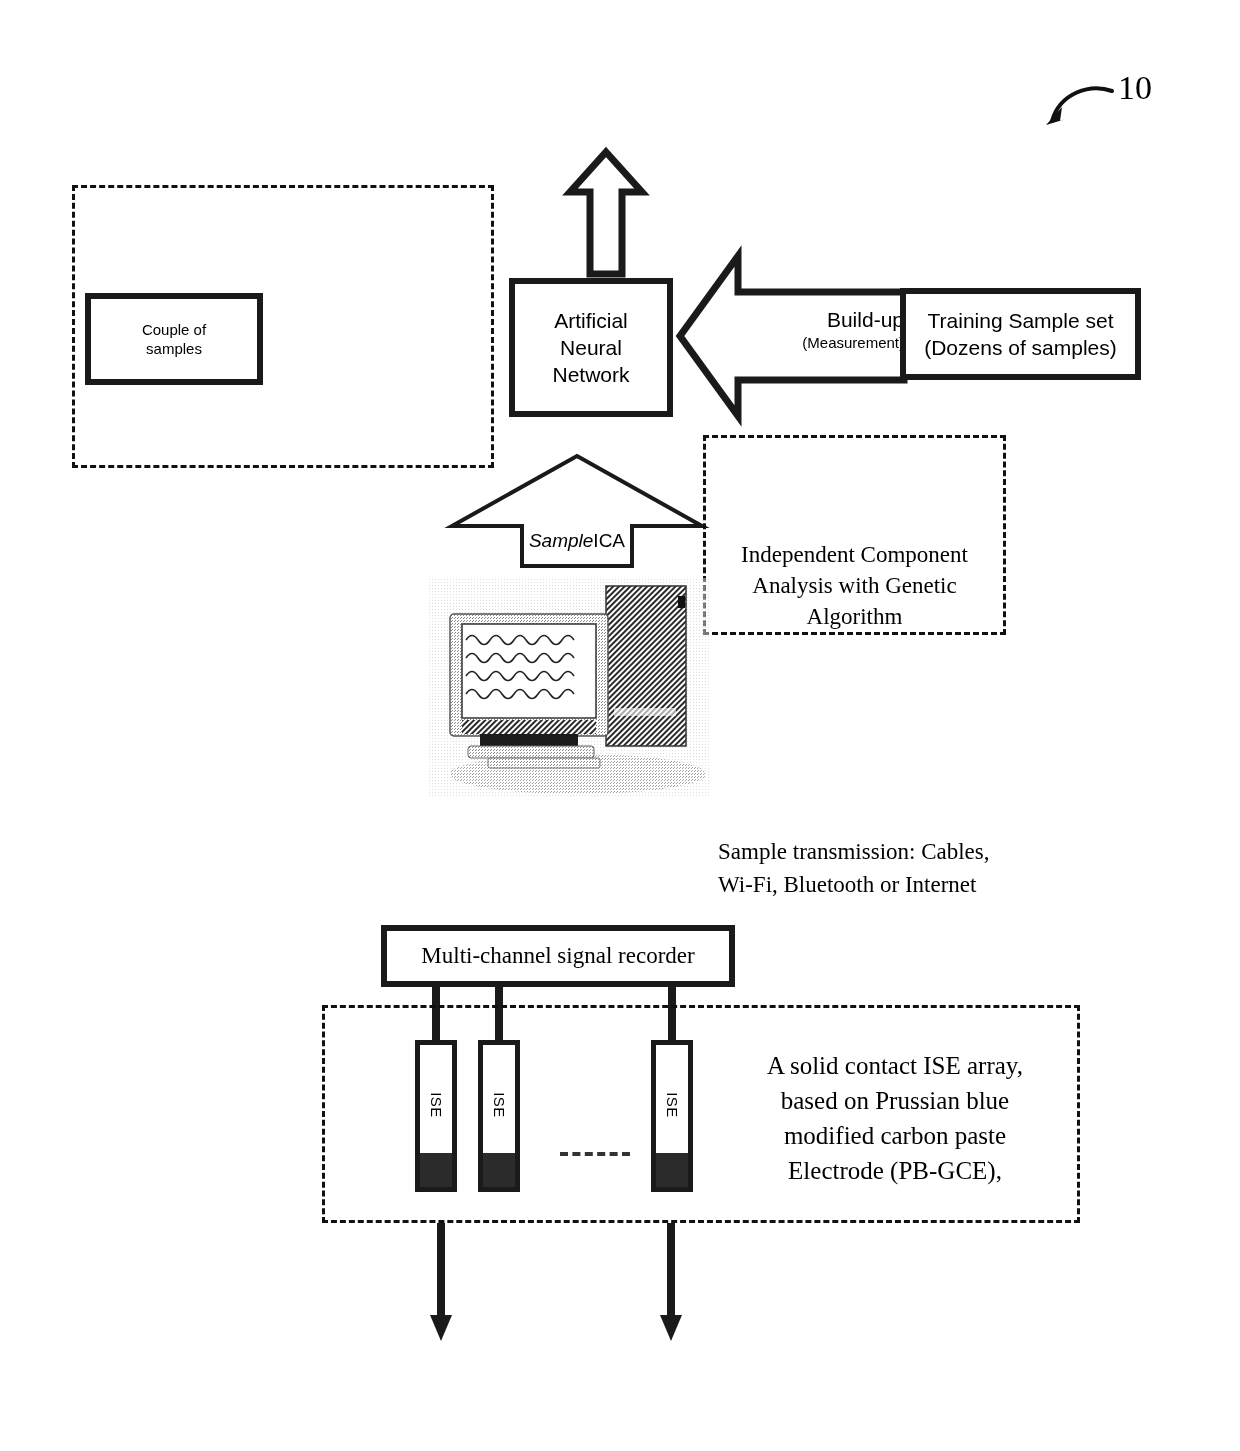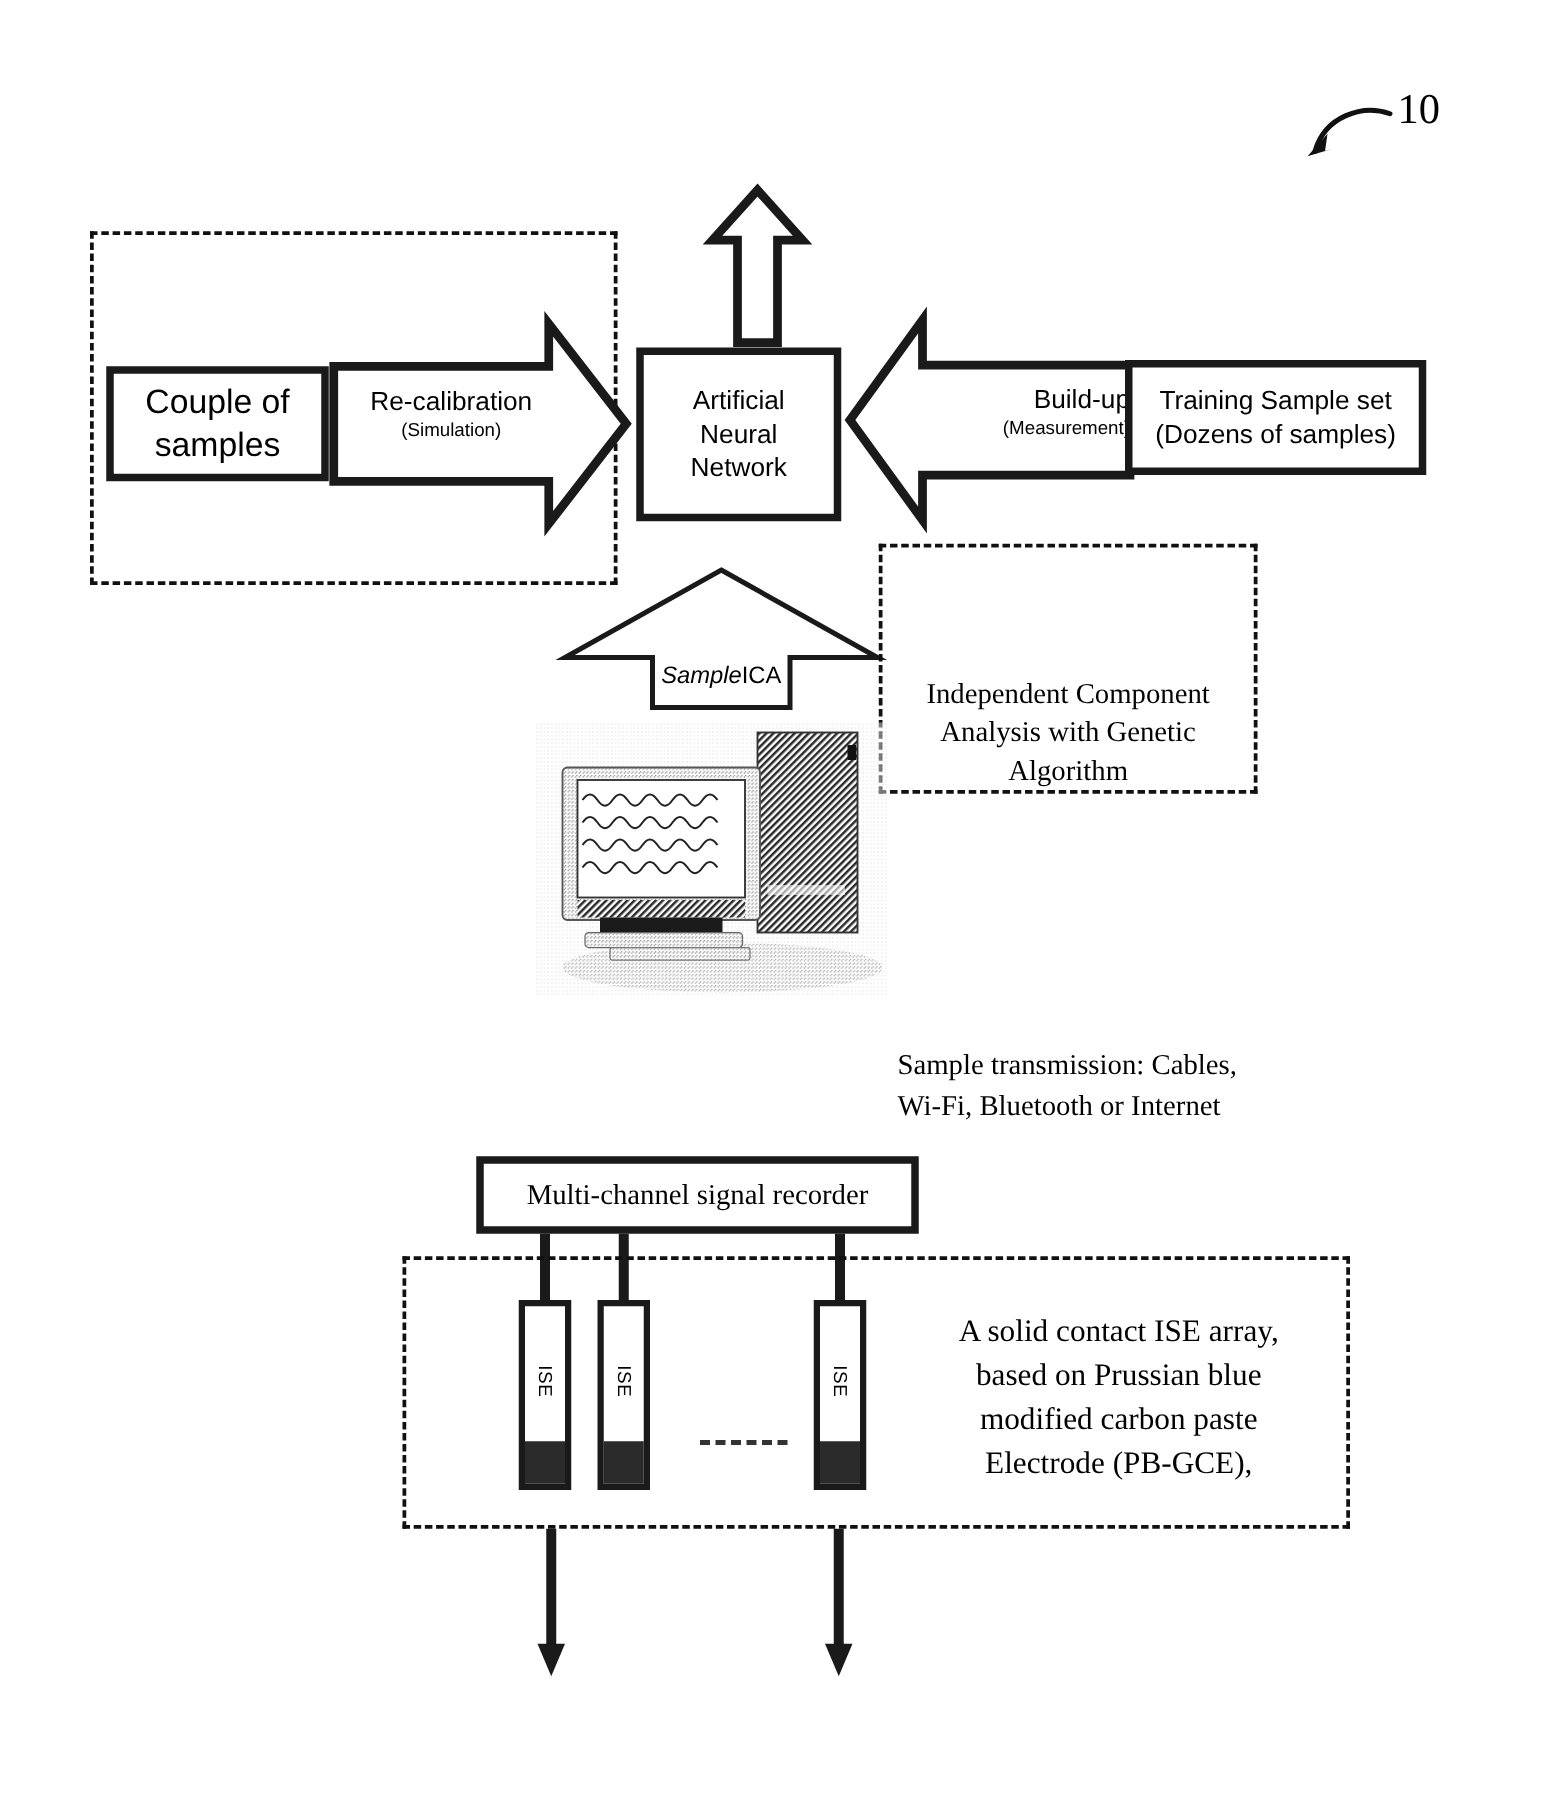--- a/index.html
+++ b/index.html
@@ -80,34 +80,25 @@
 
 
   <div class="abs" style="left:566px;top:148px;width:80px;height:130px;">
     <svg width="80" height="130" viewBox="0 0 80 130">
       <path d="M40 4 L76 44 L56 44 L56 126 L24 126 L24 44 L4 44 Z" fill="#fff" stroke="#1a1a1a" stroke-width="7" stroke-linejoin="miter"></path>
     </svg>
   </div>
 
   <div class="abs grp-dashdot" style="left:72px;top:185px;width:422px;height:283px;"></div>
 
-  <div class="abs box-thick sans" style="left:85px;top:293px;width:178px;height:92px;font-size:27px;">
+  <div class="abs box-thick sans" style="left:85px;top:293px;width:178px;height:92px;font-size:15px;">
     <div class="plain-text">Couple of
 samples</div>
   </div>
 
-  <div class="abs" style="left:263px;top:255px;width:242px;height:168px;">
-    <svg width="242" height="168" viewBox="0 0 242 168">
-      <path d="M4 38 L176 38 L176 4 L238 84 L176 164 L176 130 L4 130 Z" fill="#fff" stroke="#1a1a1a" stroke-width="7" stroke-linejoin="miter"></path>
-    </svg>
-    <div class="abs sans" style="left:18px;top:55px;width:160px;text-align:center;">
-      <div style="font-size:21px;">Re-calibration</div>
-      <div style="font-size:15px;margin-top:2px;">(Simulation)</div>
-    </div>
-  </div>
 
   <div class="abs box-thick sans" style="left:509px;top:278px;width:164px;height:139px;font-size:21px;">
     <div class="plain-text">Artificial
 Neural
 Network</div>
   </div>
 
   <div class="abs" style="left:676px;top:250px;width:232px;height:172px;">
     <svg width="232" height="172" viewBox="0 0 232 172">
       <path d="M228 42 L62 42 L62 6 L4 86 L62 166 L62 130 L228 130 Z" fill="#fff" stroke="#1a1a1a" stroke-width="7" stroke-linejoin="miter"></path>

